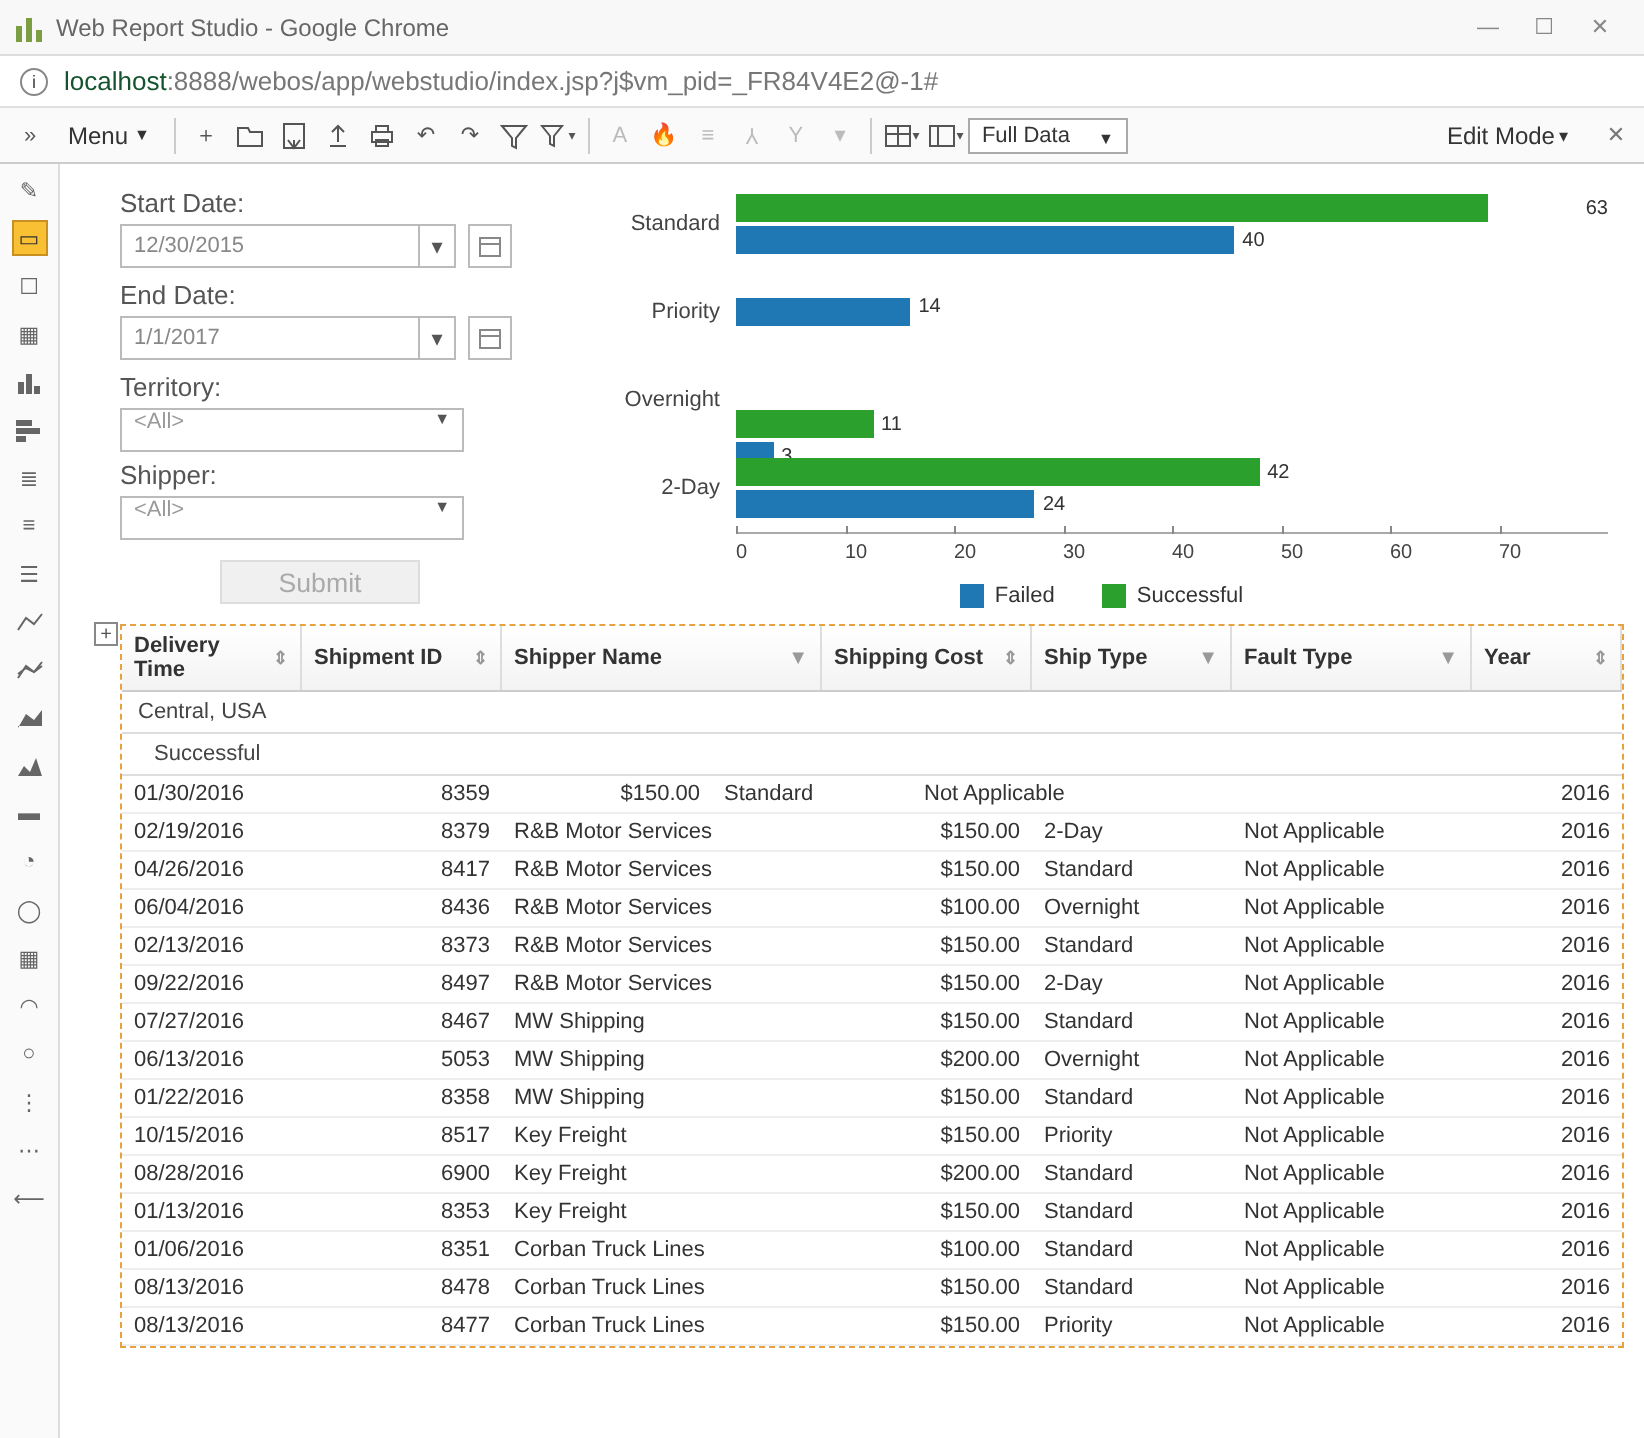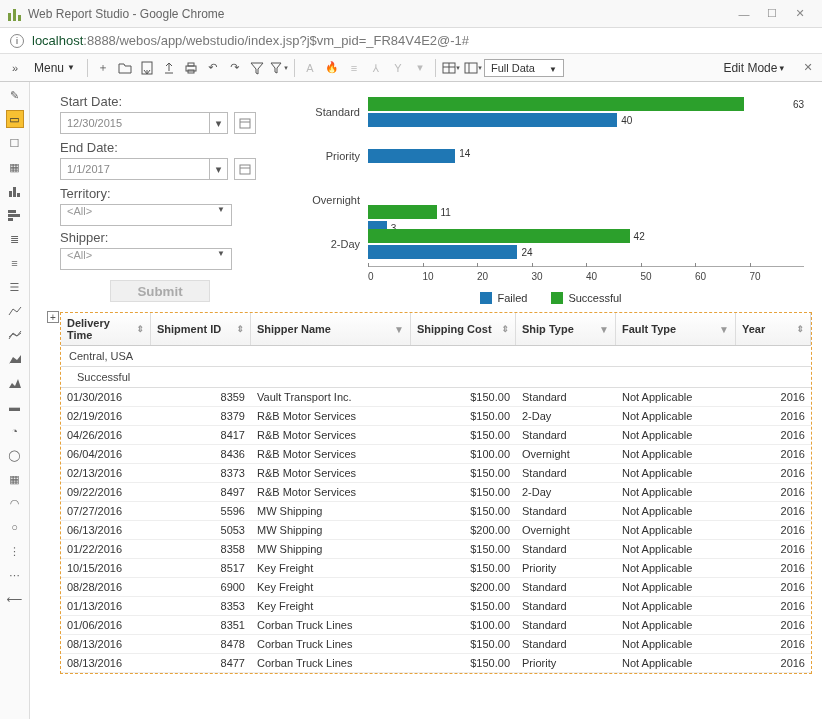--- a/index.html
+++ b/index.html
@@ -36,21 +36,21 @@
 .top-area { display: flex; padding: 8px 10px 0 30px; }
 
 .filters { width: 230px; }
 .filters .label { font-size: 13px; color: #555; margin: 4px 0 3px 0; }
 .filters .ctrl-row { display: flex; align-items: center; margin-bottom: 6px; }
 .filters .textbox { border: 1px solid #bbb; height: 22px; width: 150px; padding: 0 6px; color: #888; background: #fff; display:flex; align-items:center; }
 .filters .cal { width:22px; height:22px; border:1px solid #bbb; border-left:none; display:flex; align-items:center; justify-content:center; color:#888; }
 .filters .dd-ctrl { border:1px solid #bbb; height:22px; width:172px; display:flex; padding:0 6px; color:#999; cursor:pointer; }
 .filters .dd-ctrl .caret { margin-left:auto; font-size:8px; color:#555;}
 .filters .caret-btn { width:18px; height:22px; border:1px solid #bbb; border-left:none; display:flex; align-items:center; justify-content:center; color:#555; cursor:pointer;}
-.filters .submit { margin: 10px auto 0 50px; width:100px; height:22px; background:#f0f0f0; border:1px solid #ddd; color:#aaa; cursor:pointer;font-weight:bold; }
+.filters .submit { margin: 10px auto 0 50px; width:100px; height:22px; background:#f0f0f0; border:1px solid #ddd; color:#aaa; cursor:pointer; }
 
 .chart { flex: 1; padding: 0 8px; position:relative;}
 .chart-row { display: flex; align-items: center; height: 44px; }
 .chart-row .catlabel { width: 70px; text-align: right; padding-right: 8px; font-size: 11px; color: #444; }
 .chart-row .bars { flex:1; position:relative;}
 .chart-row .bar { height: 14px; margin: 1px 0; display:flex; align-items:center;}
 .chart-row .bar.green { background:#2ca02c;}
 .chart-row .bar.blue { background:#1f77b4;}
 .chart-row .barval { margin-left:4px; font-size:10px; color:#333;}
 .chart-axis { display:flex; margin-left:70px; border-top:1px solid #aaa; position:relative;}
@@ -377,21 +377,20 @@
             <span>Year</span>
             <span class="sort">⇕</span>
           </div>
       </div>
       <div class="grp">Central, USA</div>
       <div class="grp" style="padding-left:16px">Successful</div>
       <div class="tbody" id="tbody">
           <div class="tr">
             <div class="td c-date">01/30/2016</div>
             <div class="td c-id">8359</div>
-            <div class="td c-name">Vault Transport Inc.</div>
             <div class="td c-cost">$150.00</div>
             <div class="td c-type">Standard</div>
             <div class="td c-fault">Not Applicable</div>
             <div class="td c-year">2016</div>
           </div>
           <div class="tr">
             <div class="td c-date">02/19/2016</div>
             <div class="td c-id">8379</div>
             <div class="td c-name">R&amp;B Motor Services</div>
             <div class="td c-cost">$150.00</div>
@@ -430,21 +429,21 @@
             <div class="td c-date">09/22/2016</div>
             <div class="td c-id">8497</div>
             <div class="td c-name">R&amp;B Motor Services</div>
             <div class="td c-cost">$150.00</div>
             <div class="td c-type">2-Day</div>
             <div class="td c-fault">Not Applicable</div>
             <div class="td c-year">2016</div>
           </div>
           <div class="tr">
             <div class="td c-date">07/27/2016</div>
-            <div class="td c-id">5596</div>
+            <div class="td c-id">8467</div>
             <div class="td c-name">MW Shipping</div>
             <div class="td c-cost">$150.00</div>
             <div class="td c-type">Standard</div>
             <div class="td c-fault">Not Applicable</div>
             <div class="td c-year">2016</div>
           </div>
           <div class="tr">
             <div class="td c-date">06/13/2016</div>
             <div class="td c-id">5053</div>
             <div class="td c-name">MW Shipping</div>

